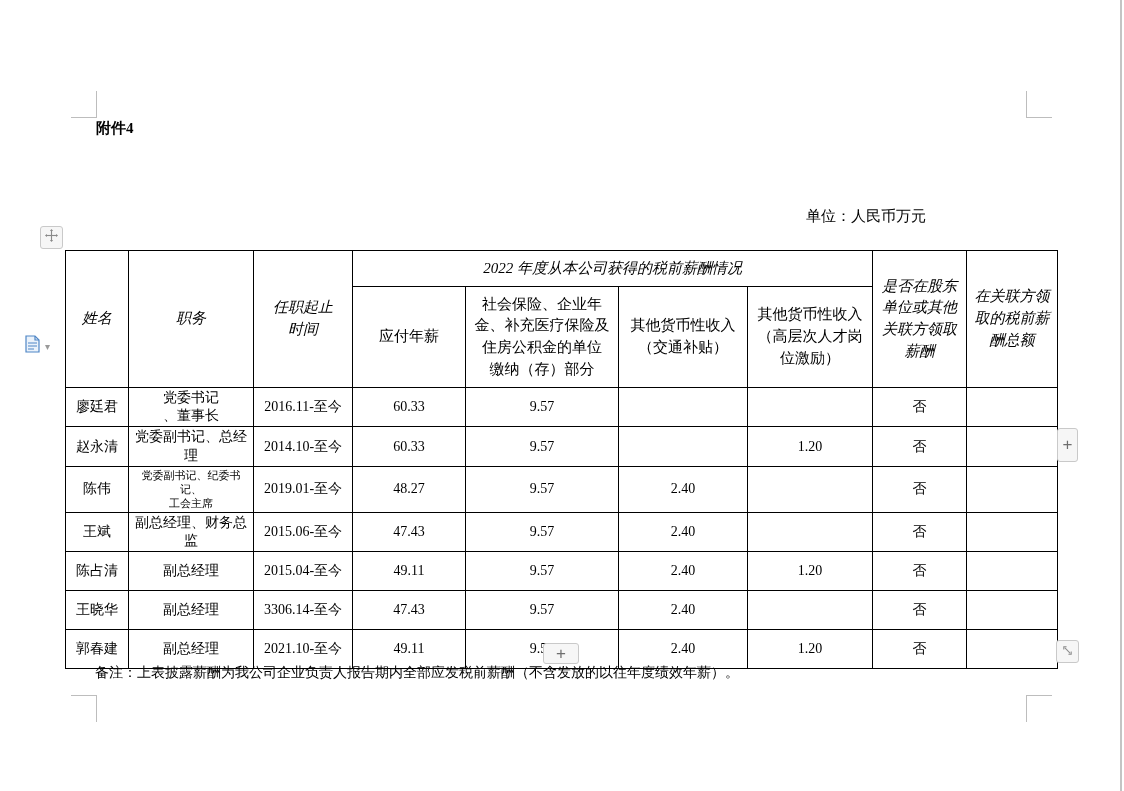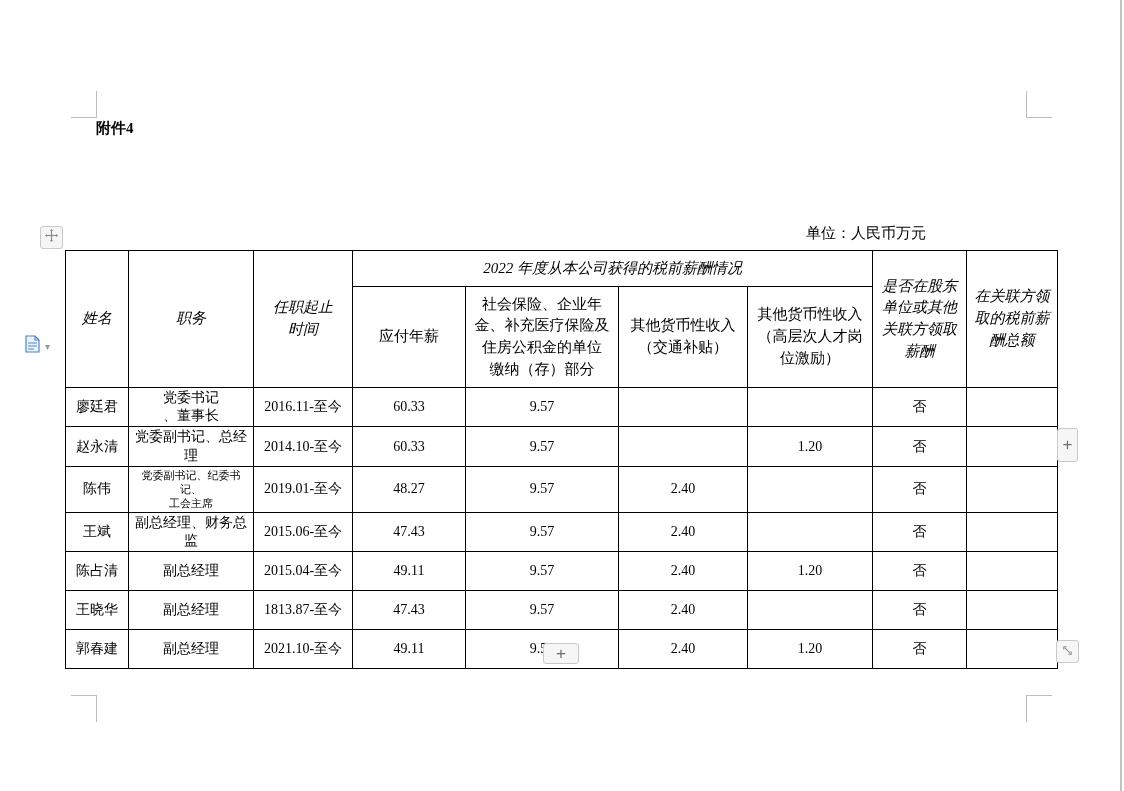--- a/index.html
+++ b/index.html
@@ -15,21 +15,21 @@
   
   .corner { position: absolute; width: 25px; height: 26px; }
   .corner.tl { left: 71px; top: 91px;  border-right: 1px solid #bdbdbd; border-bottom: 1px solid #bdbdbd; }
   .corner.tr { left: 1026px; top: 91px; border-left: 1px solid #bdbdbd; border-bottom: 1px solid #bdbdbd; }
   .corner.bl { left: 71px; top: 695px; border-right: 1px solid #bdbdbd; border-top: 1px solid #bdbdbd; }
   .corner.br { left: 1026px; top: 695px; border-left: 1px solid #bdbdbd; border-top: 1px solid #bdbdbd; }
 
   .attachment { position: absolute; left: 96px; top: 119px; font-size: 15px; font-weight: 600; }
   .doc-title  { position: absolute; left: 65px; width: 992px; top: 162px; text-align: center;
                 font-size: 28px; font-weight: bold; letter-spacing: 1px; }
-  .unit-label { position: absolute; left: 806px; top: 224px; font-size: 15px; }
+  .unit-label { position: absolute; left: 806px; top: 207px; font-size: 15px; }
 
   table.salary {
     position: absolute; left: 65px; top: 250px;
     border-collapse: collapse; table-layout: fixed;
     width: 992px;
   }
   table.salary th, table.salary td {
     border: 1px solid #000;
     text-align: center; vertical-align: middle;
     padding: 1px 2px;
@@ -198,21 +198,21 @@
         <td>49.11</td>
         <td>9.57</td>
         <td>2.40</td>
         <td>1.20</td>
         <td>否</td>
         <td></td>
       </tr>
       <tr class="data-row">
         <td>王晓华</td>
         <td class="pos">副总经理</td>
-        <td>1813.87-至今</td>
+        <td>3306.14-至今</td>
         <td>47.43</td>
         <td>9.57</td>
         <td>2.40</td>
         <td></td>
         <td>否</td>
         <td></td>
       </tr>
       <tr class="data-row">
         <td>郭春建</td>
         <td class="pos">副总经理</td>
@@ -233,15 +233,16 @@
   <div class="ctl resize-handle">
     <span>
       <svg width="13" height="13" viewBox="0 0 14 14" fill="none" stroke="#8a8a8a" stroke-width="1.1">
         <line x1="4" y1="4" x2="10" y2="10"></line>
         <path d="M3 6 V3 H6"></path>
         <path d="M11 8 V11 H8"></path>
       </svg>
     </span>
   </div>
 
+  <div class="note">备注：上表披露薪酬为我公司企业负责人报告期内全部应发税前薪酬（不含发放的以往年度绩效年薪）。</div>
 
   <div class="window-edge"></div>
 </div>
 
 </body></html>

